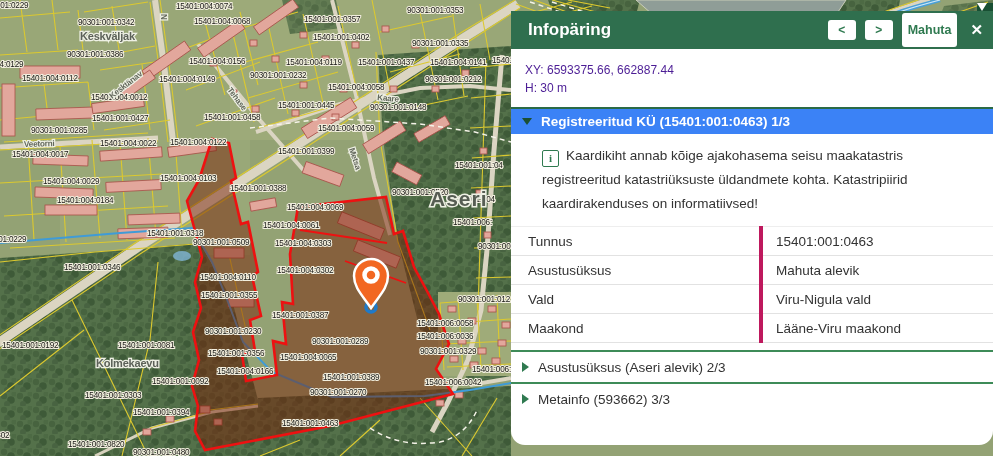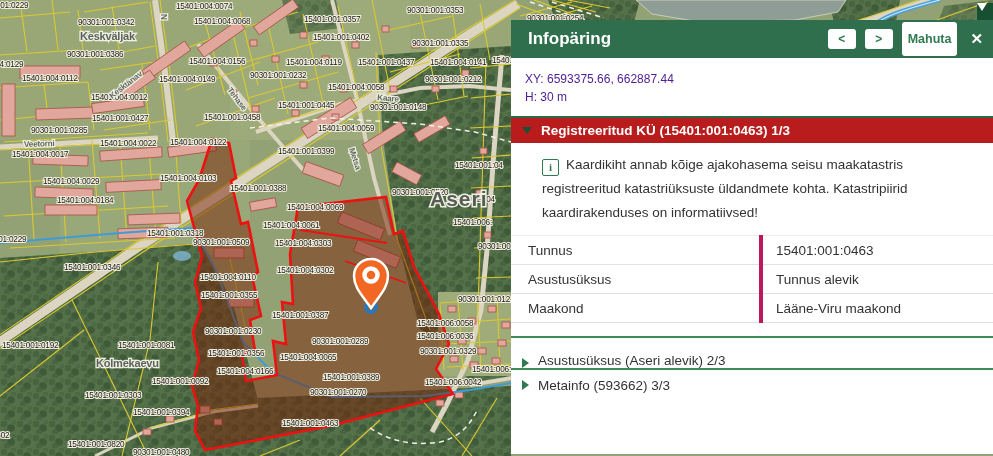--- a/index.html
+++ b/index.html
@@ -6,29 +6,29 @@
   .screen{position:relative;width:993px;height:456px;overflow:hidden;font-family:"Liberation Sans",sans-serif;background:#93a274;}
   .screen svg{position:absolute;left:0;top:0;}
 
   
   text.plbl{font-family:"Liberation Sans",sans-serif;font-size:8.2px;fill:#181814;stroke:#f2efdf;stroke-width:2.1px;paint-order:stroke;letter-spacing:-0.2px;}
   text.place{font-size:11px;font-weight:bold;fill:#5c6158;stroke:#eef0e4;stroke-width:2.6px;}
   text.town{font-size:21px;font-weight:bold;fill:#565d53;stroke:#eef0e4;stroke-width:3px;letter-spacing:1px;}
   text.street{font-weight:bold;fill:#63685c;stroke:#eef0e4;stroke-width:2.4px;}
 
   
-  .panel{position:absolute;left:511px;top:20px;width:482px;height:434px;background:#fff;color:#333;}
+  .panel{position:absolute;left:511px;top:11px;width:482px;height:434px;background:#fff;color:#333;border-radius:14px;}
   .panel-header{height:38px;background:#2F6F4E;display:flex;align-items:center;padding:0 8px 0 17px;box-sizing:border-box;}
   .panel-title{color:#fff;font-size:17px;font-weight:bold;flex:0 0 auto;}
   .spacer{flex:1;}
   .nav-btn{min-width:28px;height:20px;margin-left:9px;background:#fff;color:#2F7A50;border:none;border-radius:3px;font-size:12px;font-weight:bold;font-family:"Liberation Sans",sans-serif;display:flex;align-items:center;justify-content:center;cursor:pointer;}
   .fit-btn{min-width:52px;height:34px;font-size:12.5px;}
   .close-btn{margin-left:11px;background:transparent;border:none;color:#fff;font-size:15px;font-weight:bold;cursor:pointer;padding:0 2px;font-family:"Liberation Sans",sans-serif;}
   .coords{padding:12px 10px 10px 14px;font-size:12px;line-height:18px;color:#4c1d95;}
-  .section-head{height:27px;background:#b91c1c;border-top:2px solid #2A6A46;display:flex;align-items:center;padding-left:11px;gap:9px;box-sizing:border-box;}
+  .section-head{height:27px;background:#3b82f6;border-top:2px solid #2A6A46;display:flex;align-items:center;padding-left:11px;gap:9px;box-sizing:border-box;}
   .section-head .lbl{color:#fff;font-size:13.5px;font-weight:bold;}
   .tri-down{width:0;height:0;border-left:5px solid transparent;border-right:5px solid transparent;border-top:7px solid #1C4F33;}
   .tri-right{width:0;height:0;border-top:5px solid transparent;border-bottom:5px solid transparent;border-left:7px solid #2F7A50;}
   .note{padding:10px 18px 4px 31px;font-size:13.5px;line-height:24px;color:#333;}
   .info-ic{display:inline-block;width:15px;height:15px;border:1.5px solid #2F7A50;border-radius:2px;color:#2F7A50;font-family:"Liberation Serif",serif;font-weight:bold;font-size:11px;line-height:15px;text-align:center;margin-right:7px;vertical-align:-2px;}
   table.attrs{border-collapse:collapse;width:100%;font-size:13.5px;margin-top:6px;}
   table.attrs td{height:26px;border-bottom:1px solid #e2e2e2;color:#333;}
   table.attrs tr:first-child td{border-top:1px solid #eee;}
   td.albl{padding-left:17px;width:230px;border-right:4px solid #be185d;}
   td.aval{padding-left:13px;}
@@ -312,30 +312,34 @@
     </div>
 
     <table class="attrs">
       <tbody>
           <tr>
         <td class="albl">Tunnus</td>
         <td class="aval">15401:001:0463</td>
       </tr>
       <tr>
         <td class="albl">Asustusüksus</td>
-        <td class="aval">Tunnus alevik</td>
+        <td class="aval">Mahuta alevik</td>
+      </tr>
+      <tr>
+        <td class="albl">Vald</td>
+        <td class="aval">Viru-Nigula vald</td>
       </tr>
       <tr>
         <td class="albl">Maakond</td>
         <td class="aval">Lääne-Viru maakond</td>
       </tr>
     </tbody>
       </table>
 
-    <div class="acc-row" style="margin-top:13px;align-items:flex-end;">
+    <div class="acc-row" style="margin-top:7px;">
       <span class="tri-right"></span>
       <span>Asustusüksus (Aseri alevik) 2/3</span>
     </div>
     <div class="acc-row">
       <span class="tri-right"></span>
       <span>Metainfo (593662) 3/3</span>
     </div>
 
   </div>
 

